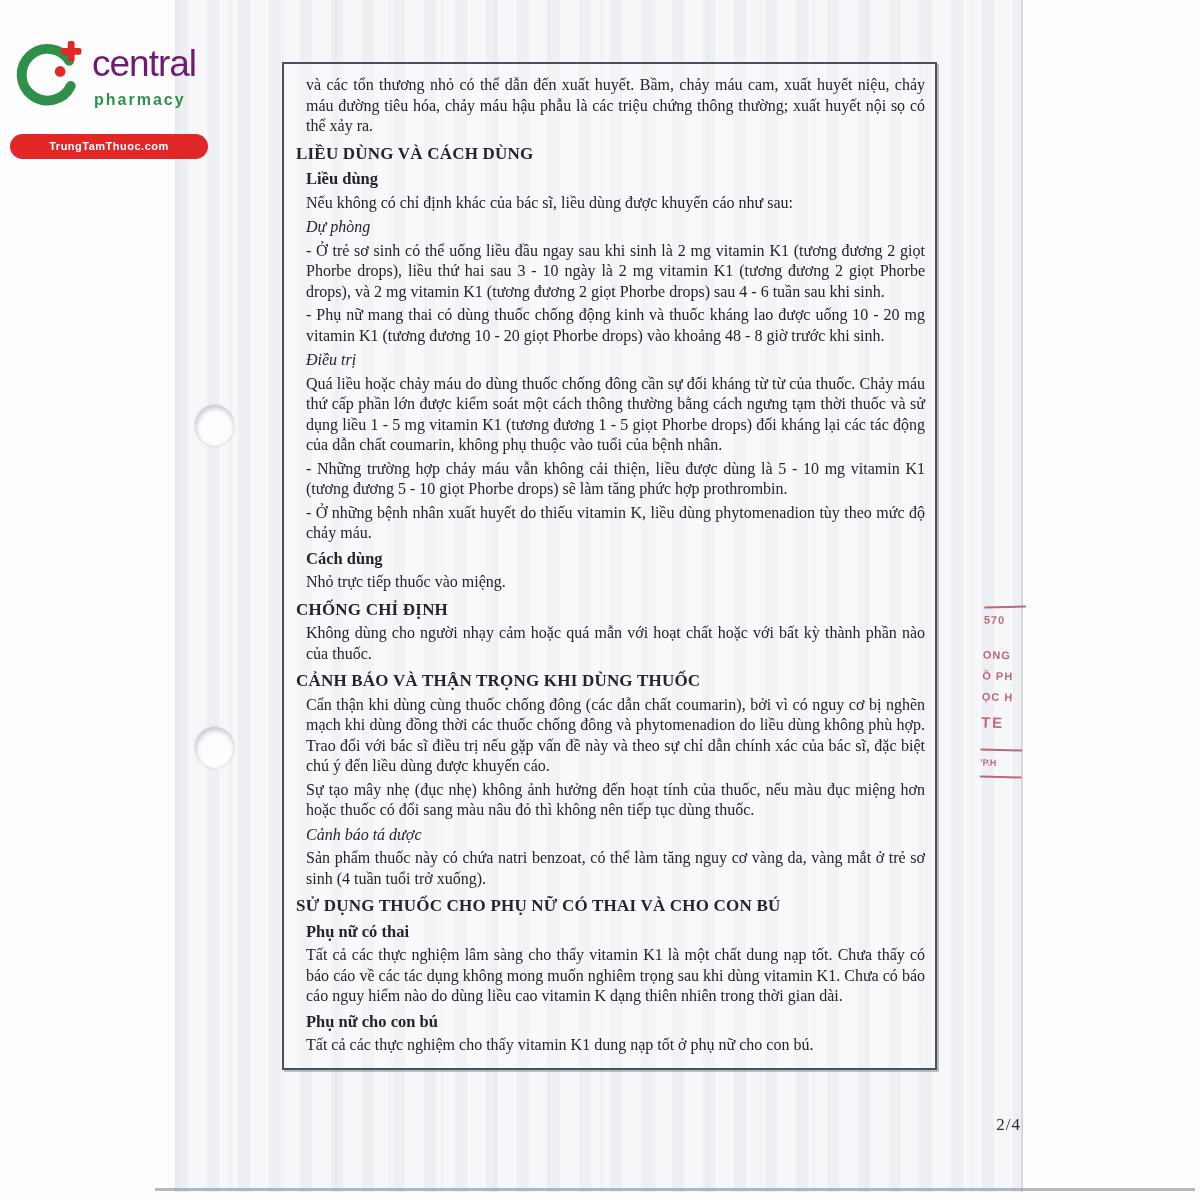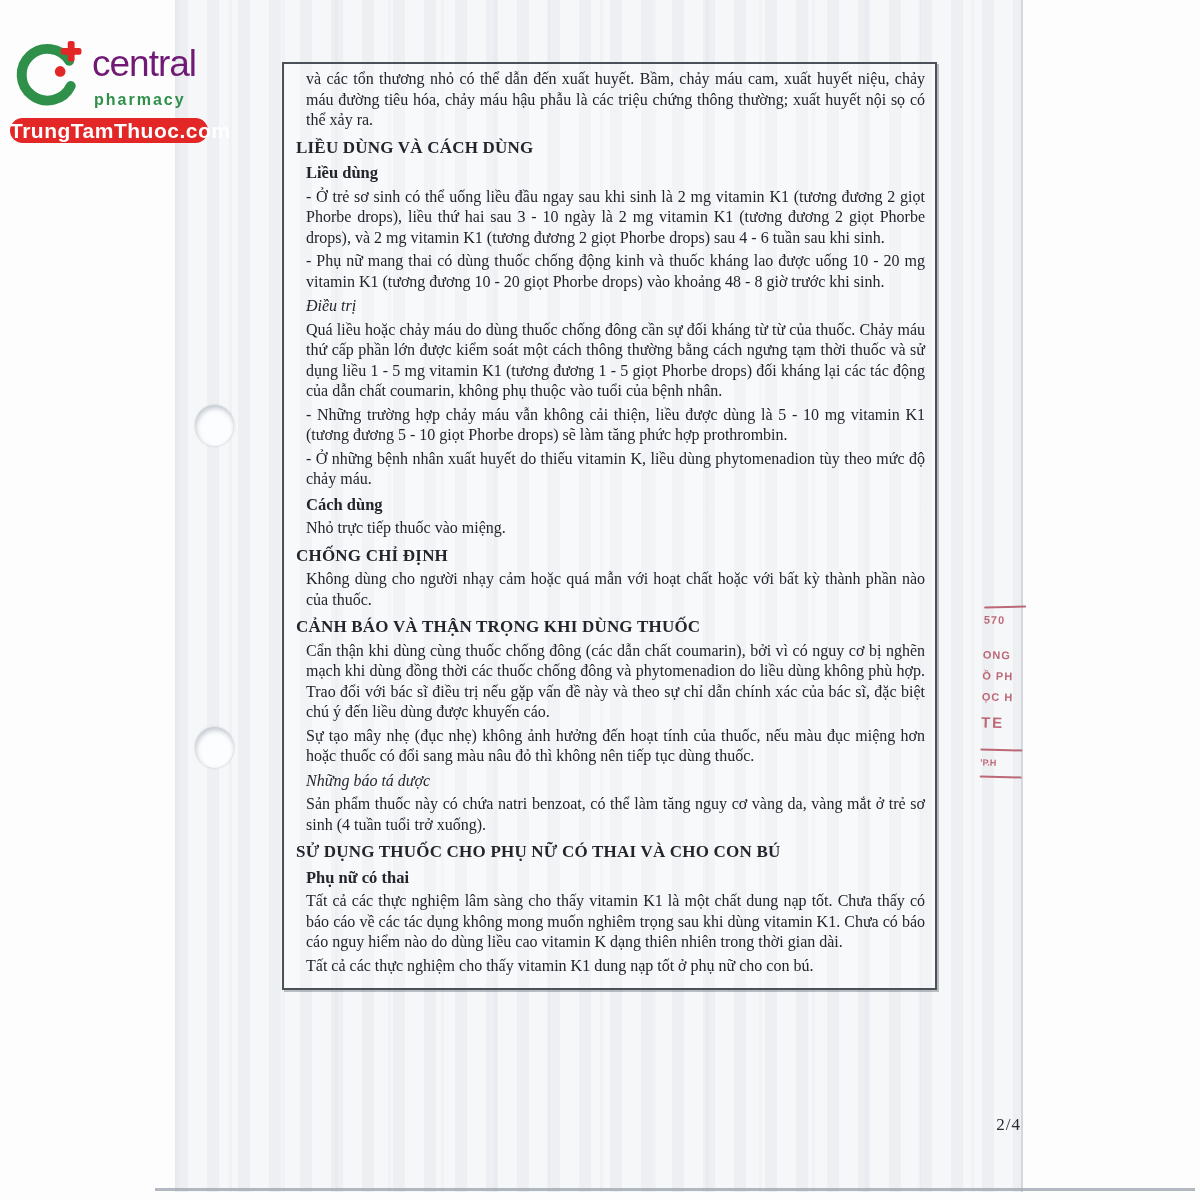--- a/index.html
+++ b/index.html
@@ -22,21 +22,21 @@
   .page-bottom-edge{
     position:absolute;left:155px;top:1188px;width:1040px;height:3px;
     background:#9fa8b0;opacity:.8;
   }
   
   .content-box{
     position:absolute;left:106px;top:62px;width:655px;
     box-sizing:border-box;
     border:2px solid #4b5158;
     box-shadow:2px 2px 0 rgba(110,118,126,0.45);
-    padding:2px 10px 9px 12px;
+    padding:8px 10px 9px 12px;
     color:#24242c;
     font-size:16px;line-height:20.5px;
     background:rgba(250,251,252,0.35);
   }
   .b-p{margin:3px 0;text-align:justify;margin-left:10px;}
   .b-i{margin:4px 0 2px;font-style:italic;margin-left:10px;}
   .b-h1{margin:7px 0 2px;font-weight:bold;font-size:17px;letter-spacing:.2px;}
   .b-h2{margin:5px 0 1px;font-weight:bold;font-size:16.5px;margin-left:10px;}
   
   .hole{
@@ -66,53 +66,56 @@
     font-size:17px;color:#2a2a32;letter-spacing:1px;
   }
   
   .logo{position:absolute;left:10px;top:38px;width:210px;font-family:"Liberation Sans", sans-serif;}
   .logo-row{display:flex;align-items:flex-start;}
   .logo-icon{width:76px;height:76px;flex:0 0 auto;}
   .logo-words{margin-left:6px;padding-top:8px;}
   .brand-name{color:#701a75;font-size:37px;font-weight:normal;line-height:36px;letter-spacing:-1px;}
   .brand-sub{color:#2e9049;font-size:16px;font-weight:bold;letter-spacing:2px;margin-top:9px;margin-left:2px;}
   .site-banner{
-    margin-top:4px;background:#e32626;color:#ffffff;border-radius:13px;
+    margin-top:20px;background:#e32626;color:#ffffff;border-radius:13px;
     width:198px;height:25px;line-height:25px;text-align:center;
-    font-size:21px;font-weight:bold;letter-spacing:.5px;
+    font-size:11px;font-weight:bold;letter-spacing:.5px;
   }
 </style>
 </head>
 <body>
 
 <div class="scan-page">
 
   <div class="content-box">
 
   <div class="b-p">và các tổn thương nhỏ có thể dẫn đến xuất huyết. Bầm, chảy máu cam, xuất huyết niệu, chảy máu đường tiêu hóa, chảy máu hậu phẫu là các triệu chứng thông thường; xuất huyết nội sọ có thể xảy ra.</div>
       <div class="b-h1">LIỀU DÙNG VÀ CÁCH DÙNG</div>
       <div class="b-h2">Liều dùng</div>
+      <div class="b-p">Nếu không có chỉ định khác của bác sĩ, liều dùng được khuyến cáo như sau:</div>
+      <div class="b-i">Dự phòng</div>
       <div class="b-p">- Ở trẻ sơ sinh có thể uống liều đầu ngay sau khi sinh là 2 mg vitamin K1 (tương đương 2 giọt Phorbe drops), liều thứ hai sau 3 - 10 ngày là 2 mg vitamin K1 (tương đương 2 giọt Phorbe drops), và 2 mg vitamin K1 (tương đương 2 giọt Phorbe drops) sau 4 - 6 tuần sau khi sinh.</div>
       <div class="b-p">- Phụ nữ mang thai có dùng thuốc chống động kinh và thuốc kháng lao được uống 10 - 20 mg vitamin K1 (tương đương 10 - 20 giọt Phorbe drops) vào khoảng 48 - 8 giờ trước khi sinh.</div>
       <div class="b-i">Điều trị</div>
       <div class="b-p">Quá liều hoặc chảy máu do dùng thuốc chống đông cần sự đối kháng từ từ của thuốc. Chảy máu thứ cấp phần lớn được kiểm soát một cách thông thường bằng cách ngưng tạm thời thuốc và sử dụng liều 1 - 5 mg vitamin K1 (tương đương 1 - 5 giọt Phorbe drops) đối kháng lại các tác động của dẫn chất coumarin, không phụ thuộc vào tuổi của bệnh nhân.</div>
       <div class="b-p">- Những trường hợp chảy máu vẫn không cải thiện, liều được dùng là 5 - 10 mg vitamin K1 (tương đương 5 - 10 giọt Phorbe drops) sẽ làm tăng phức hợp prothrombin.</div>
       <div class="b-p">- Ở những bệnh nhân xuất huyết do thiếu vitamin K, liều dùng phytomenadion tùy theo mức độ chảy máu.</div>
       <div class="b-h2">Cách dùng</div>
       <div class="b-p">Nhỏ trực tiếp thuốc vào miệng.</div>
       <div class="b-h1">CHỐNG CHỈ ĐỊNH</div>
       <div class="b-p">Không dùng cho người nhạy cảm hoặc quá mẫn với hoạt chất hoặc với bất kỳ thành phần nào của thuốc.</div>
       <div class="b-h1">CẢNH BÁO VÀ THẬN TRỌNG KHI DÙNG THUỐC</div>
       <div class="b-p">Cẩn thận khi dùng cùng thuốc chống đông (các dẫn chất coumarin), bởi vì có nguy cơ bị nghẽn mạch khi dùng đồng thời các thuốc chống đông và phytomenadion do liều dùng không phù hợp. Trao đổi với bác sĩ điều trị nếu gặp vấn đề này và theo sự chỉ dẫn chính xác của bác sĩ, đặc biệt chú ý đến liều dùng được khuyến cáo.</div>
       <div class="b-p">Sự tạo mây nhẹ (đục nhẹ) không ảnh hưởng đến hoạt tính của thuốc, nếu màu đục miệng hơn hoặc thuốc có đổi sang màu nâu đỏ thì không nên tiếp tục dùng thuốc.</div>
-      <div class="b-i">Những báo tá dược</div>
+      <div class="b-i">Cảnh báo tá dược</div>
       <div class="b-p">Sản phẩm thuốc này có chứa natri benzoat, có thể làm tăng nguy cơ vàng da, vàng mắt ở trẻ sơ sinh (4 tuần tuổi trở xuống).</div>
       <div class="b-h1">SỬ DỤNG THUỐC CHO PHỤ NỮ CÓ THAI VÀ CHO CON BÚ</div>
       <div class="b-h2">Phụ nữ có thai</div>
       <div class="b-p">Tất cả các thực nghiệm lâm sàng cho thấy vitamin K1 là một chất dung nạp tốt. Chưa thấy có báo cáo về các tác dụng không mong muốn nghiêm trọng sau khi dùng vitamin K1. Chưa có báo cáo nguy hiểm nào do dùng liều cao vitamin K dạng thiên nhiên trong thời gian dài.</div>
+      <div class="b-h2">Phụ nữ cho con bú</div>
       <div class="b-p">Tất cả các thực nghiệm cho thấy vitamin K1 dung nạp tốt ở phụ nữ cho con bú.</div>
     </div>
 
   <div class="hole hole-1"></div>
   <div class="hole hole-2"></div>
 
   <div class="stamp">
     <div class="bar curve"></div>
     <span>570</span>
     <div class="gap"></div>

